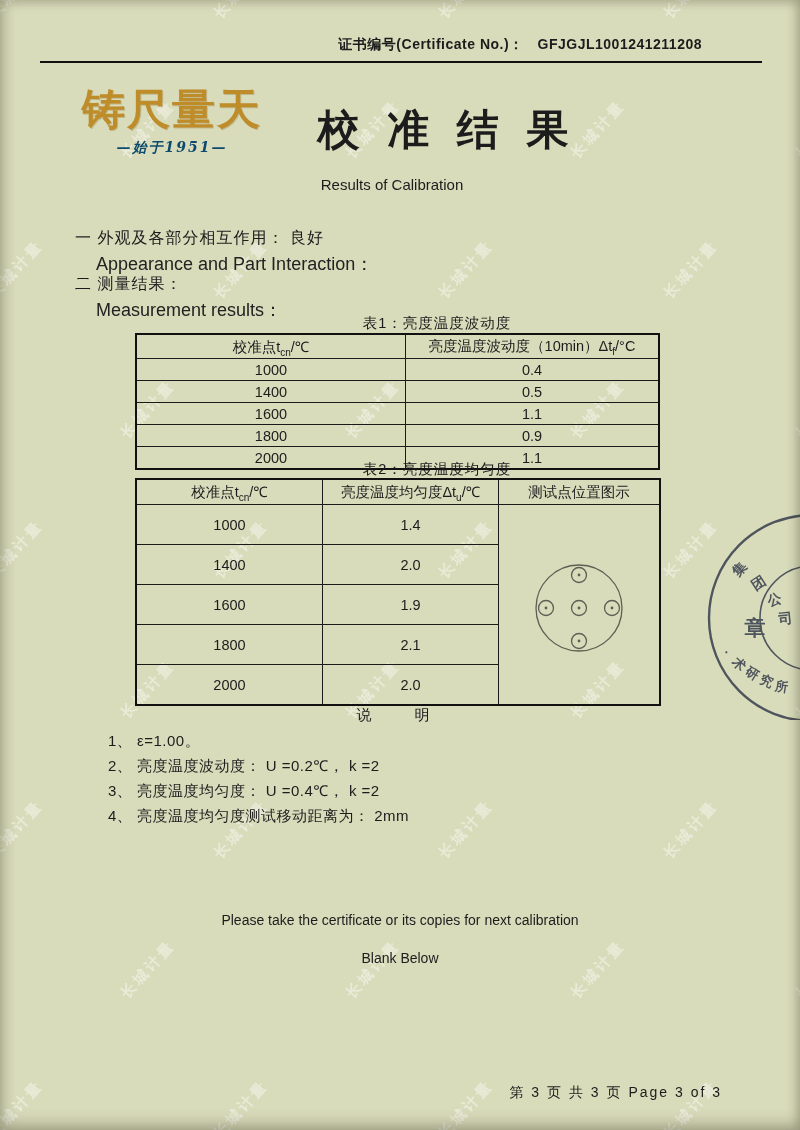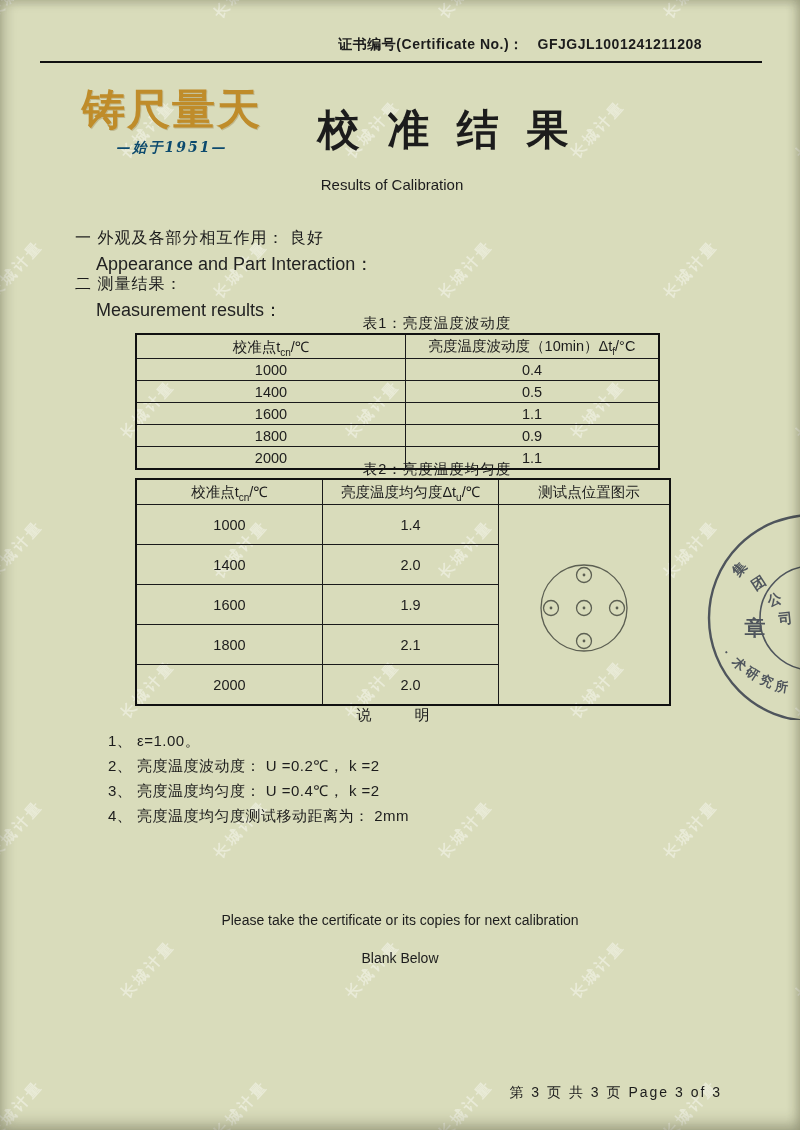--- a/index.html
+++ b/index.html
@@ -44,21 +44,21 @@
   td,th{border:1.6px solid #1a1a1a; text-align:center; font-weight:normal; padding:0;
         font-size:14.5px; overflow:hidden;}
   .tbl{position:absolute; left:135px; width:520px; border:2px solid #111;}
   .tbl1{top:333px;}
   .tbl1 th{height:23px;}
   .tbl1 td{height:21px;}
   .tbl1 .c1{width:268px;} .tbl1 .c2{width:252px;}
   .tbl2{top:478px;}
   .tbl2 th{height:24px;}
   .tbl2 td{height:39px;}
-  .tbl2 .c1{width:185px;} .tbl2 .c2{width:175px;} .tbl2 .c3{width:160px;padding-left:10px;}
+  .tbl2 .c1{width:185px;} .tbl2 .c2{width:175px;} .tbl2 .c3{width:160px;}
   sub{font-size:10px;}
   .diagram-cell svg{display:block; margin:0 auto;}
   
   .notes-title{position:absolute; top:706px; left:0; width:800px; text-align:center; font-size:15px; letter-spacing:14px;}
   .notes{position:absolute; top:728px; left:108px; font-size:15px; line-height:25px; letter-spacing:.5px;}
   
   .nextcal-zh{position:absolute; top:860px; left:0; width:800px; text-align:center; font-size:17.5px; font-weight:bold; letter-spacing:2px;}
   .nextcal-en{position:absolute; top:912px; left:0; width:800px; text-align:center; font-size:14px;}
   .blank-zh{position:absolute; top:920px; left:0; width:800px; text-align:center; font-size:19px; font-weight:bold; letter-spacing:4px;}
   .blank-en{position:absolute; top:950px; left:0; width:800px; text-align:center; font-size:14px;}

